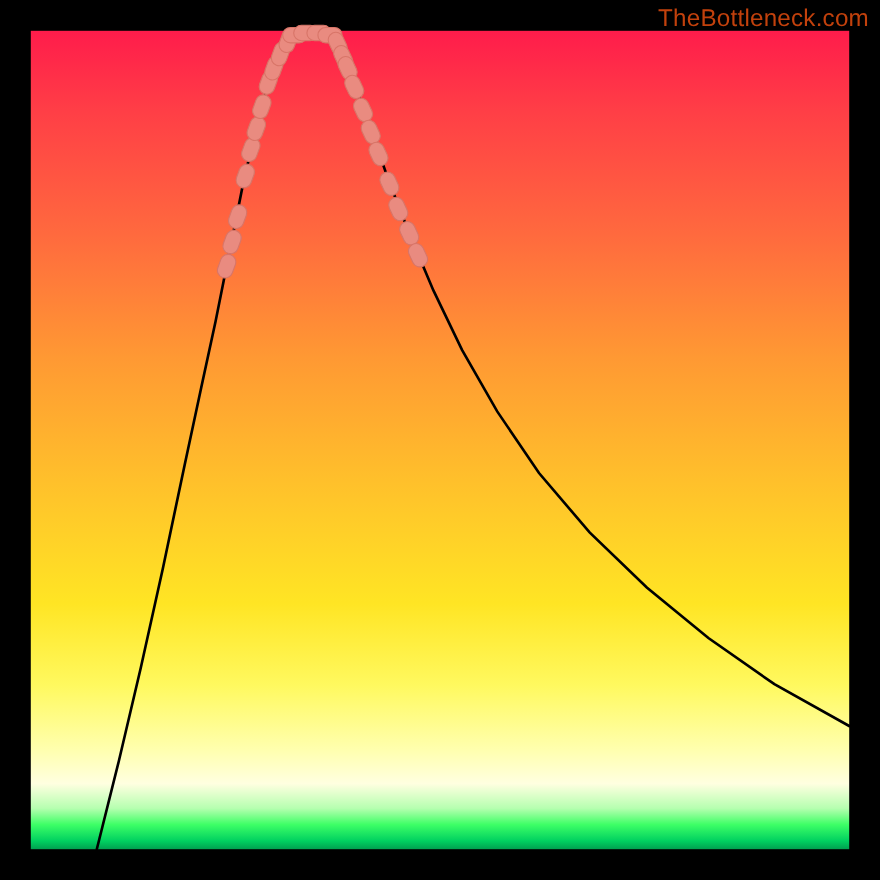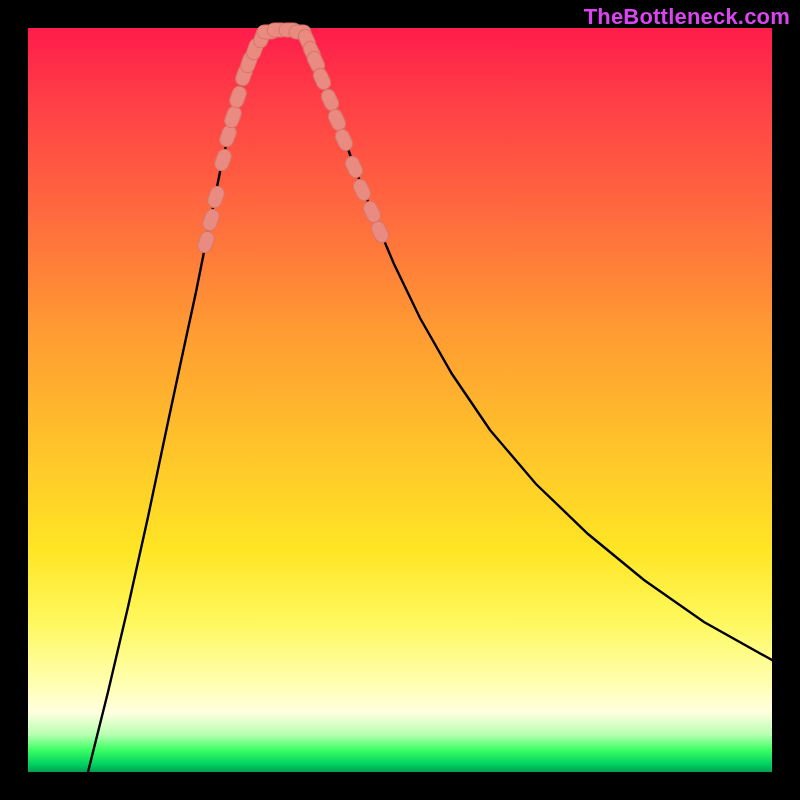--- a/index.html
+++ b/index.html
@@ -38,23 +38,23 @@
       #b6ffb0 95%,
       #3dff66 97%,
       #00d060 99%,
       #00a050 100%
     );
   }
   .watermark {
     position: absolute;
     top: 4px;
     right: 10px;
-    color: #d946ef;
+    color: #c2410c;
     font-size: 22px;
-    font-weight: 700;
+    font-weight: 400;
     letter-spacing: 0.2px;
     user-select: none;
   }
   svg.curves {
     position: absolute;
     left: 0;
     top: 0;
     width: 744px;
     height: 744px;
     overflow: visible;

